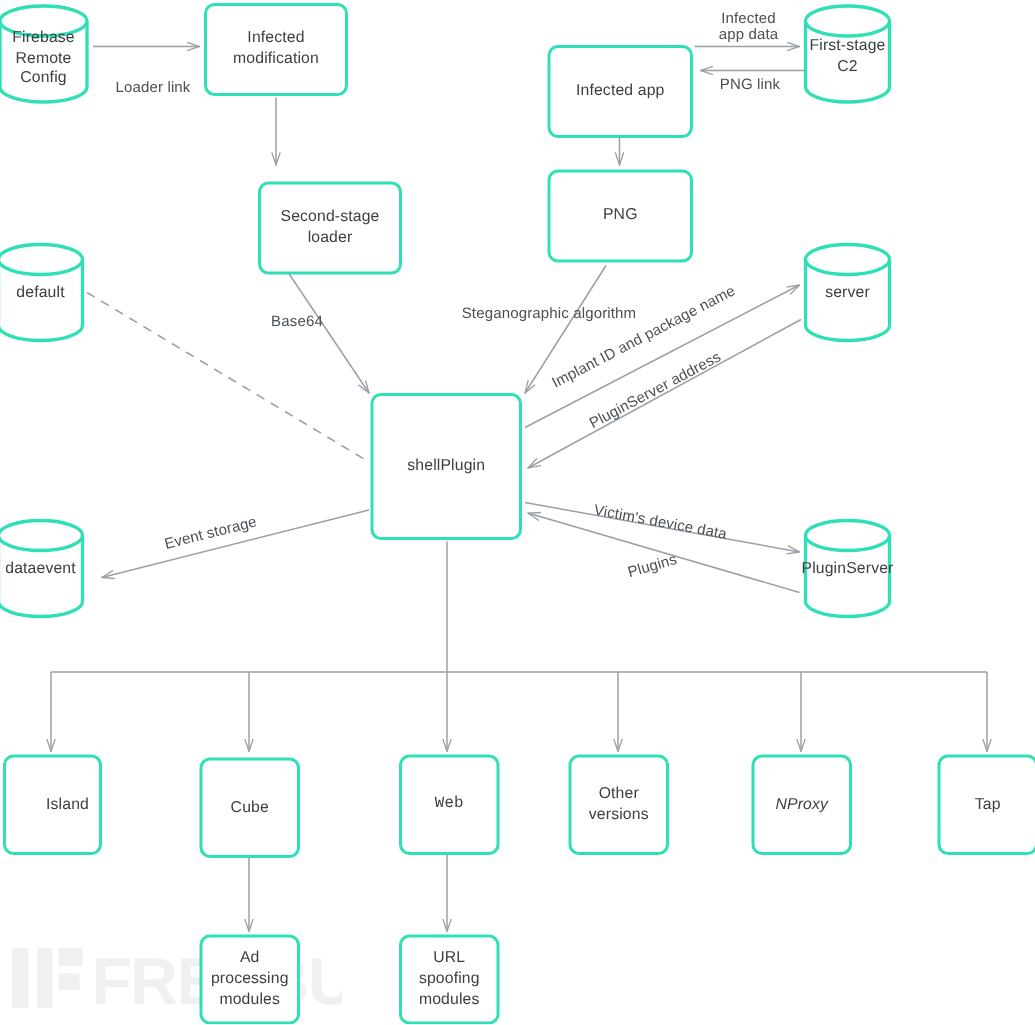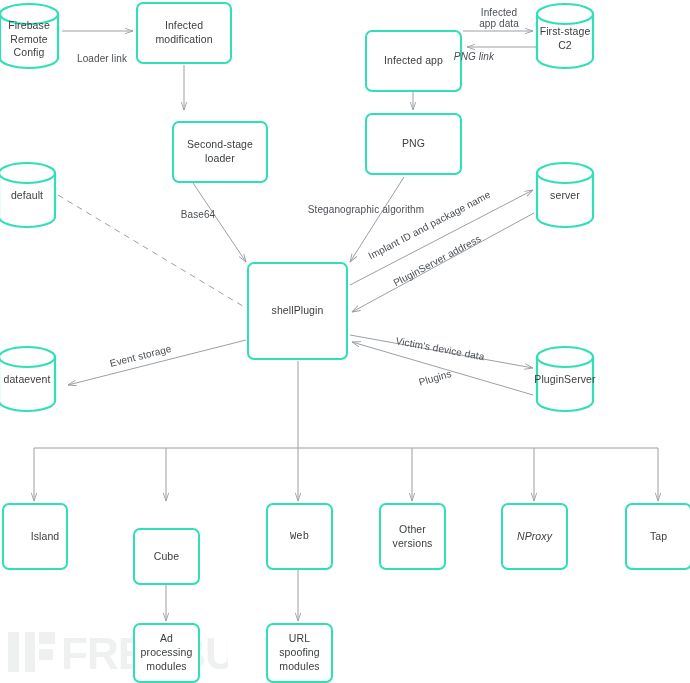--- a/index.html
+++ b/index.html
@@ -229,21 +229,21 @@
     <svg class="cyl-svg" viewBox="0 0 62 68" preserveAspectRatio="none">
       <path d="M3,12 L3,56 A28,10 0 0 0 59,56 L59,12" fill="#ffffff" stroke="#2fdfb5" stroke-width="2.2"></path>
       <ellipse cx="31" cy="12" rx="28" ry="10" fill="#ffffff" stroke="#2fdfb5" stroke-width="2.2"></ellipse>
     </svg>
     <div class="cyl-label">PluginServer</div>
   </div>
 
   <div class="node box" style="left:2px;top:503px;width:66px;height:67px;padding-left:20px;">
     <div>Island</div>
   </div>
-  <div class="node box" style="left:133px;top:528px;width:67px;height:57px;">
+  <div class="node box" style="left:133px;top:505px;width:67px;height:67px;">
     <div>Cube</div>
   </div>
   <div class="node box" style="left:266px;top:503px;width:67px;height:67px;font-family:Liberation Mono, monospace;">
     <div>Web</div>
   </div>
   <div class="node box" style="left:379px;top:503px;width:67px;height:67px;">
     <div>
       <div>Other</div>
       <div>versions</div>
     </div>
@@ -266,21 +266,21 @@
       <div>URL spoofing</div>
       <div>modules</div>
     </div>
   </div>
 
   <div class="elabel" style="left:72px;top:16px;width:60px;margin-top:36px;">Loader link</div>
 
   <div class="elabel" style="left:468px;top:6px;width:62px;">Infected</div>
   <div class="elabel" style="left:468px;top:17px;width:62px;">app data</div>
 
-  <div class="elabel" style="left:444px;top:50px;width:60px;font-style:italic;">PNG link</div>
+  <div class="elabel" style="left:470px;top:50px;width:60px;">PNG link</div>
 
   <div class="elabel" style="left:168px;top:208px;width:60px;">Base64</div>
 
   <div class="elabel" style="left:296px;top:203px;width:140px;">Steganographic algorithm</div>
 
   <div class="elabel rot" style="left:369px;top:250px;transform:rotate(-27.5deg);">Implant ID and package name</div>
 
   <div class="elabel rot" style="left:394px;top:277px;transform:rotate(-28deg);">PluginServer address</div>
 
   <div class="elabel rot" style="left:396px;top:334px;transform:rotate(10.5deg);">Victim's device data</div>

